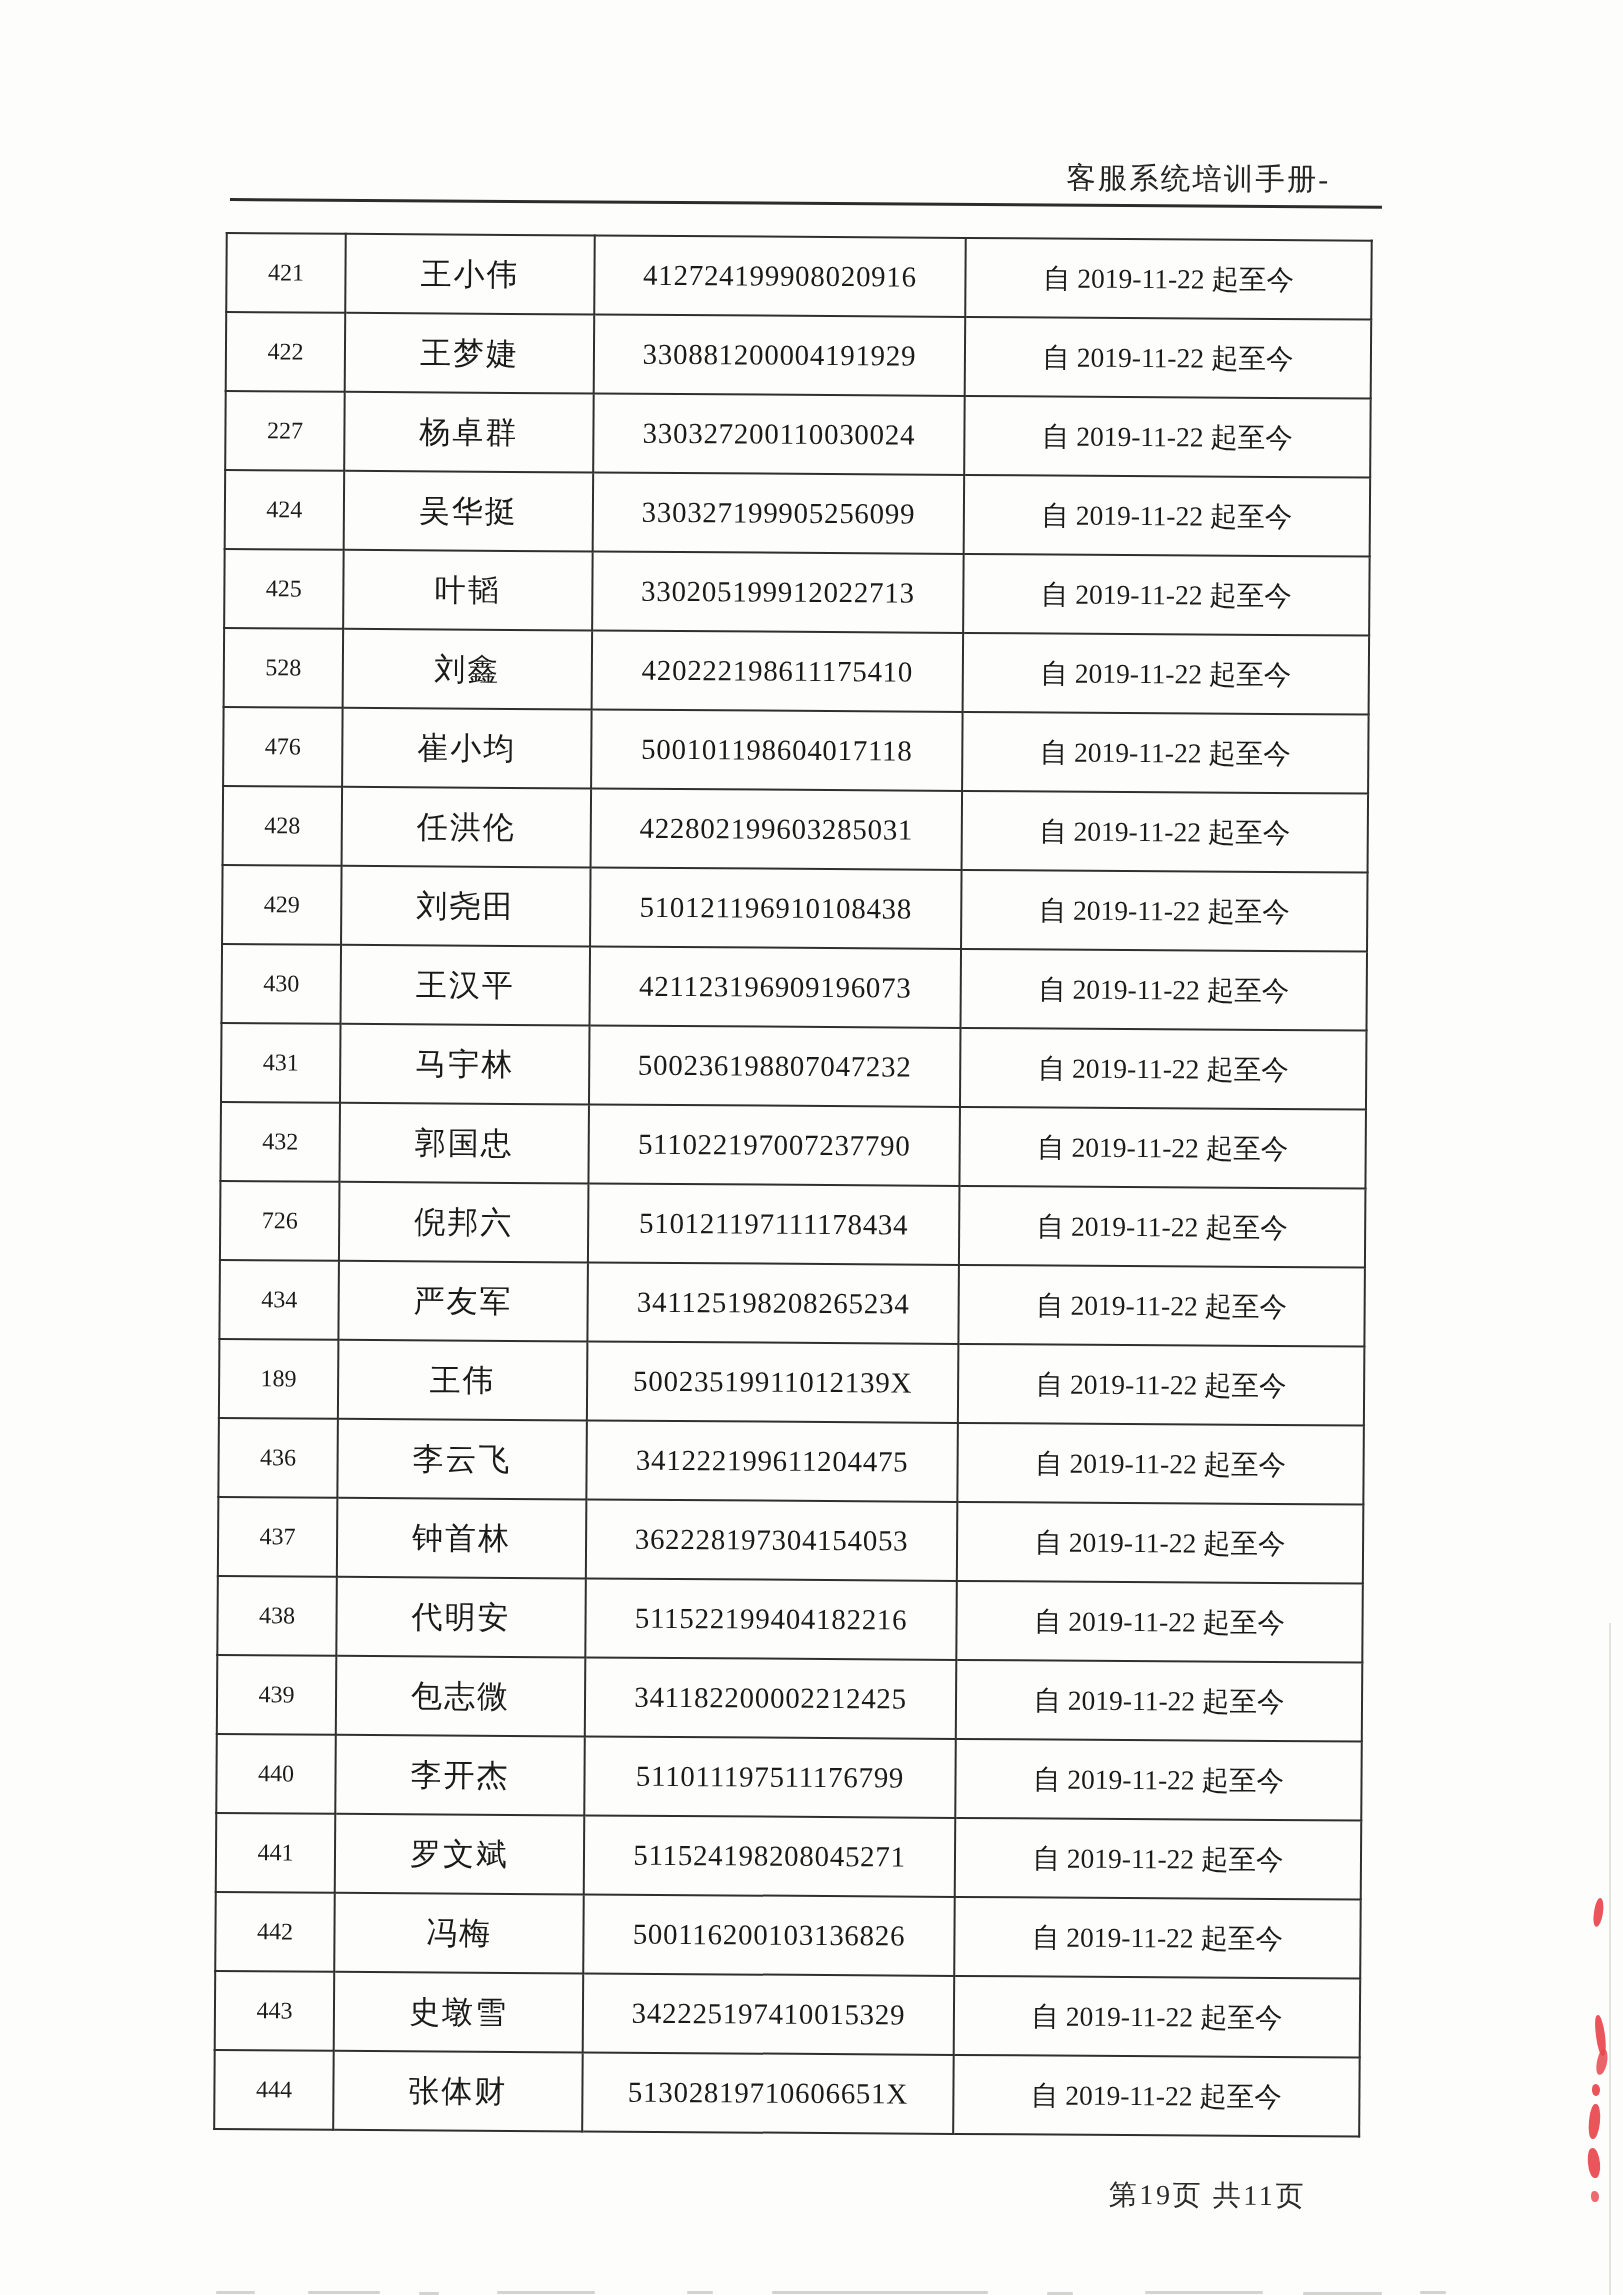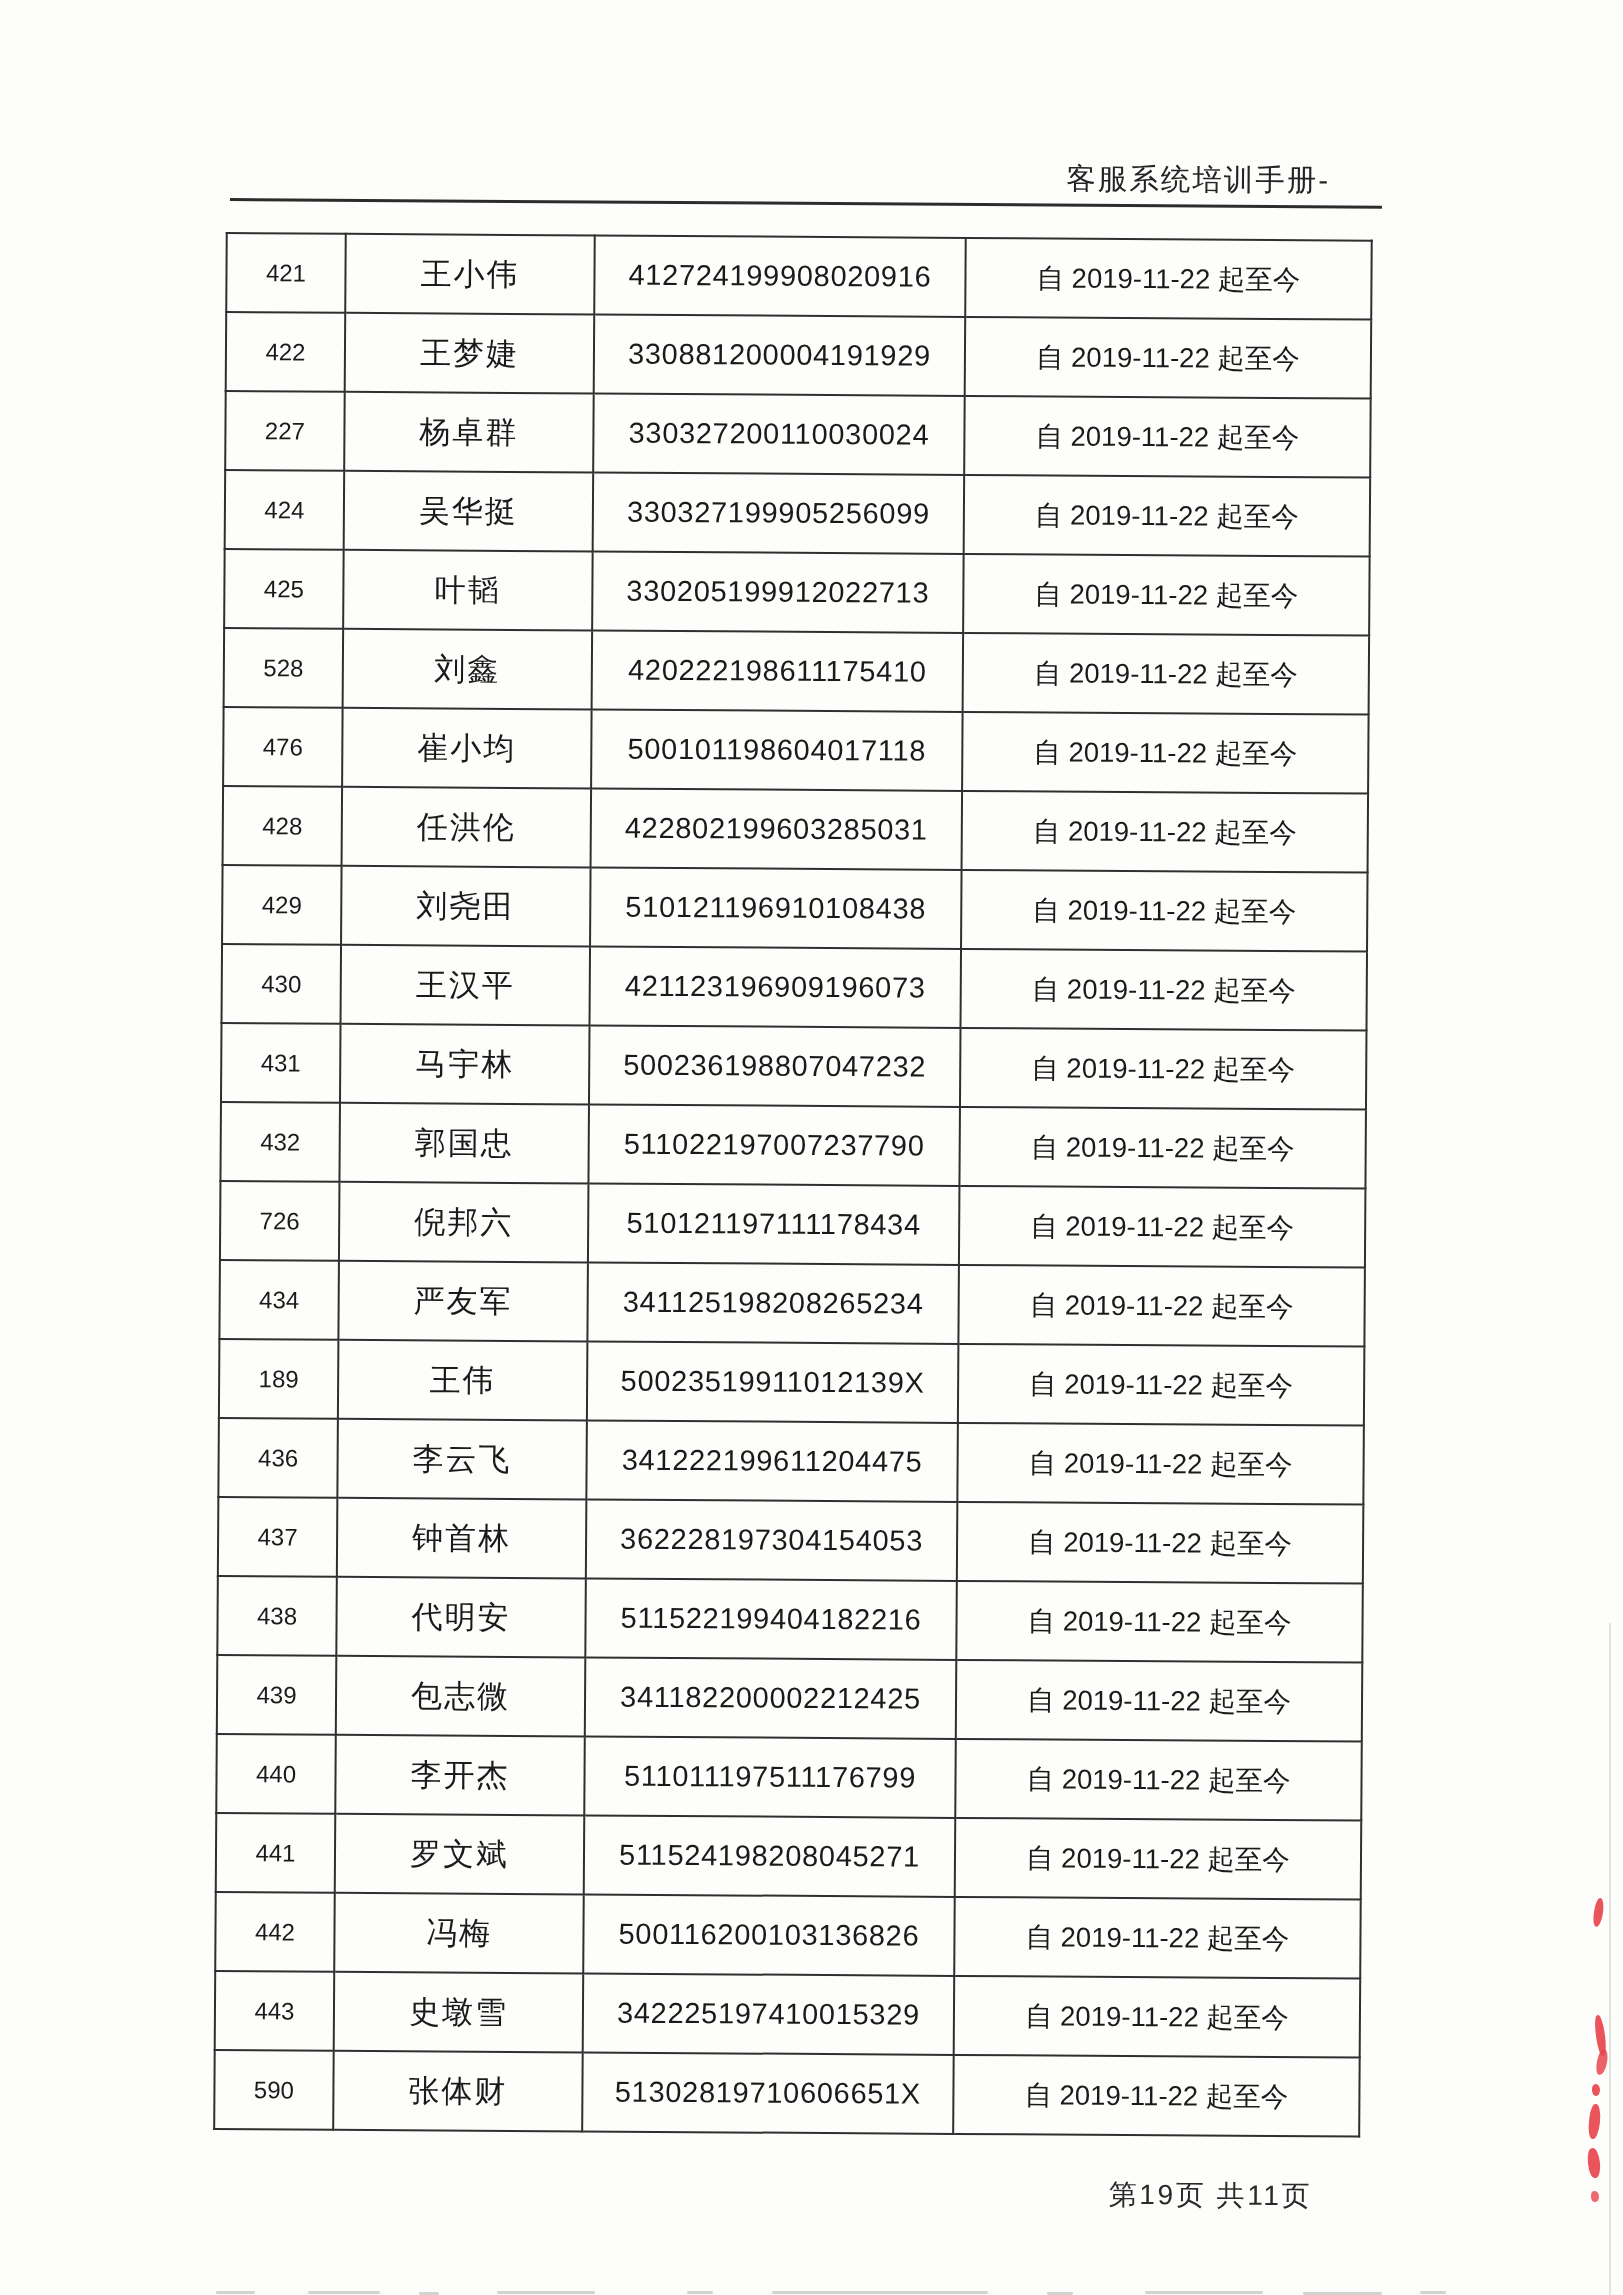--- a/index.html
+++ b/index.html
@@ -1,21 +1,21 @@
 <!DOCTYPE html>
 <html style="font-size:10.5px"><head>
 <meta charset="utf-8">
 <style>
   html,body{margin:0;padding:0;background:#ffffff;}
   .page{
     position:relative;
     width:1623px;height:2295px;
     background:#fdfdfb;
     overflow:hidden;
-    font-family:Liberation Sans, sans-serif;
+    font-family:Liberation Serif, serif;
     color:#1c1c1c;
   }
   
   .content{
     position:absolute;left:0;top:0;width:1623px;height:2295px;
     transform:rotate(0.38deg);
     transform-origin:223px 196px;
   }
   .header-title{
     position:absolute;
@@ -235,21 +235,21 @@
             <td class="c-id">500116200103136826</td>
             <td class="c-period">自 2019-11-22 起至今</td>
           </tr>
           <tr>
             <td class="c-no">443</td>
             <td class="c-name">史墩雪</td>
             <td class="c-id">342225197410015329</td>
             <td class="c-period">自 2019-11-22 起至今</td>
           </tr>
           <tr>
-            <td class="c-no">590</td>
+            <td class="c-no">444</td>
             <td class="c-name">张体财</td>
             <td class="c-id">51302819710606651X</td>
             <td class="c-period">自 2019-11-22 起至今</td>
           </tr>
         </tbody>
     </table>
 
     <div class="footer">第19页 共11页</div>
   </div>
 

